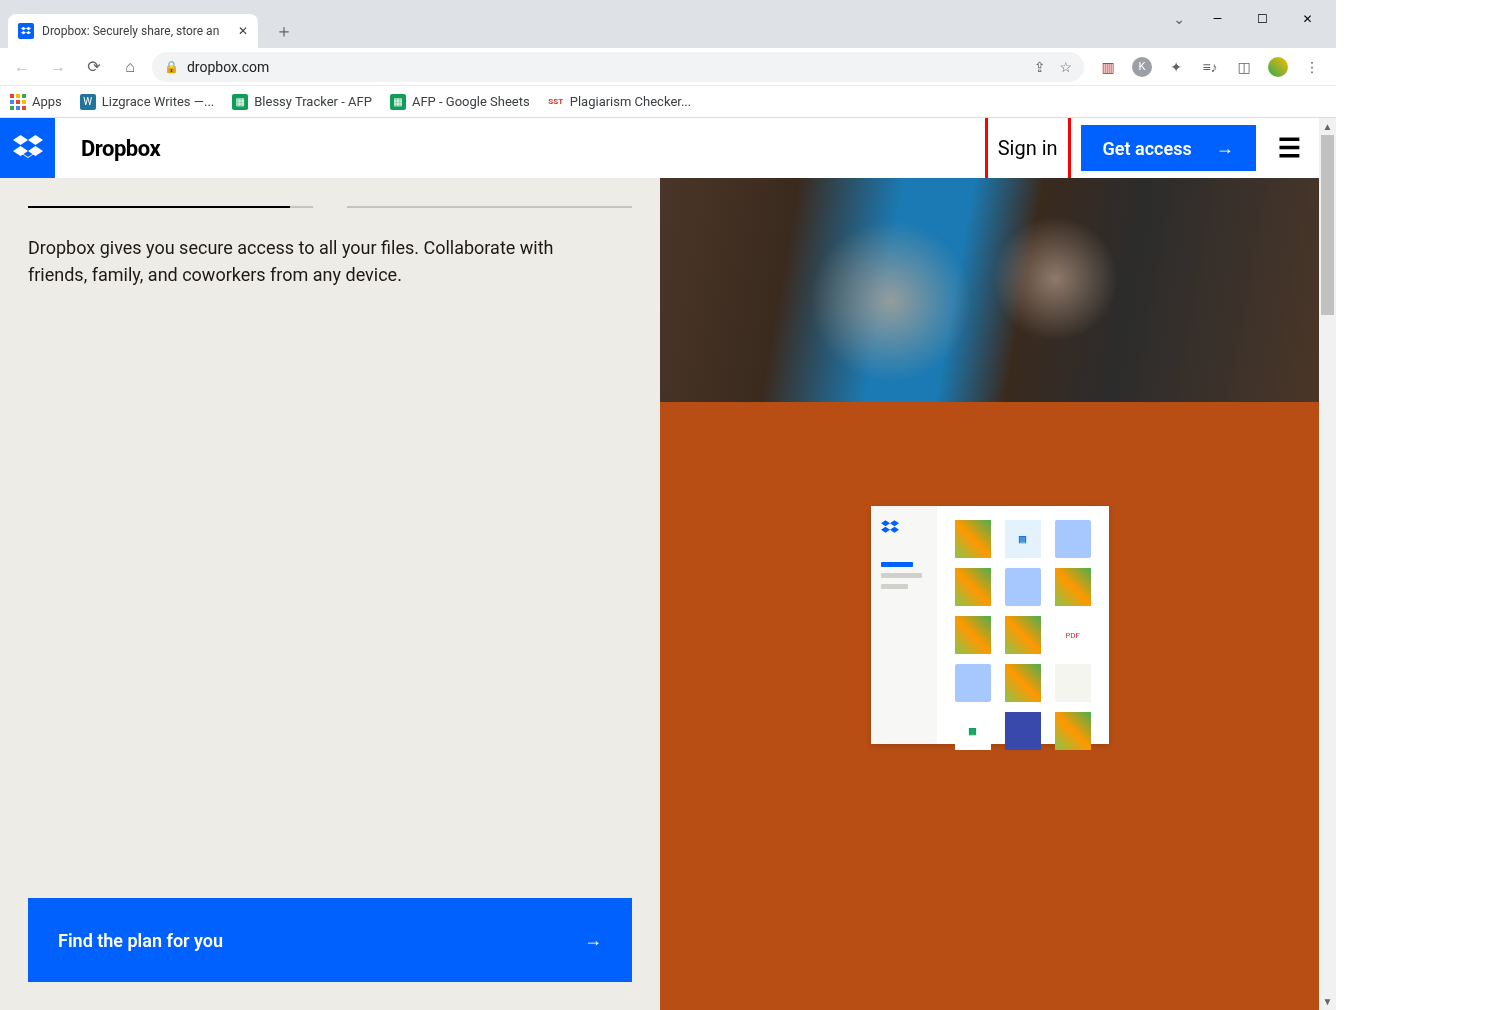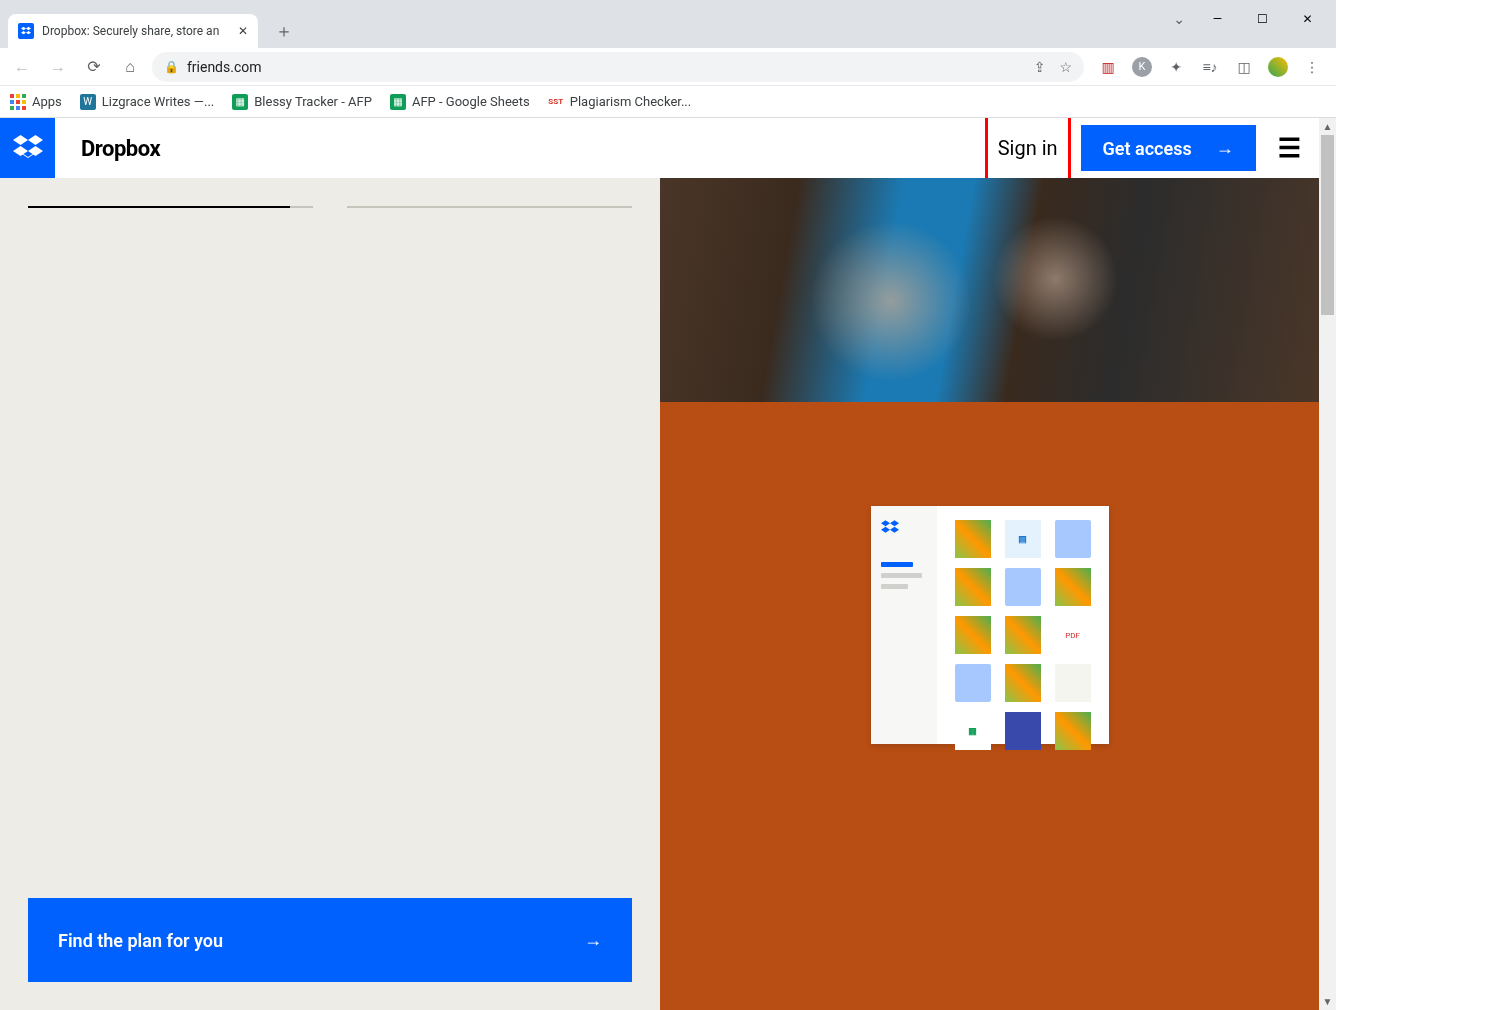--- a/index.html
+++ b/index.html
@@ -101,21 +101,21 @@
   </div>
 </div>
 
 <div class="toolbar">
   <div class="nav-btn">←</div>
   <div class="nav-btn">→</div>
   <div class="nav-btn enabled">⟳</div>
   <div class="nav-btn enabled">⌂</div>
   <div class="url-bar">
     <span class="url-lock">🔒</span>
-    <span>friends.com</span>
+    <span>dropbox.com</span>
     <span class="url-actions">
       <span>⇪</span>
       <span>☆</span>
     </span>
   </div>
   <div class="ext-icons">
     <span class="ext-icon" style="color:#c01818;">▥</span>
     <span class="ext-icon" style="background:#9aa0a6;border-radius:50%;color:#fff;font-size:11px;">K</span>
     <span class="ext-icon">✦</span>
     <span class="ext-icon">≡♪</span>
@@ -179,20 +179,21 @@
       <div class="hamburger">☰</div>
     </div>
   </div>
 
   <div class="main">
     <div class="left-col">
       <div class="progress-bars">
         <div class="pbar active"></div>
         <div class="pbar"></div>
       </div>
+      <p class="subtext">Dropbox gives you secure access to all your files. Collaborate with friends, family, and coworkers from any device.</p>
       <div class="cta-btn">
         <span>Find the plan for you</span>
         <span>→</span>
       </div>
     </div>
     <div class="right-col">
       <div class="hero-img"></div>
       <div class="app-preview">
         <div class="app-side">
           <span class="db-logo" style="margin-bottom:26px; display:block;">

